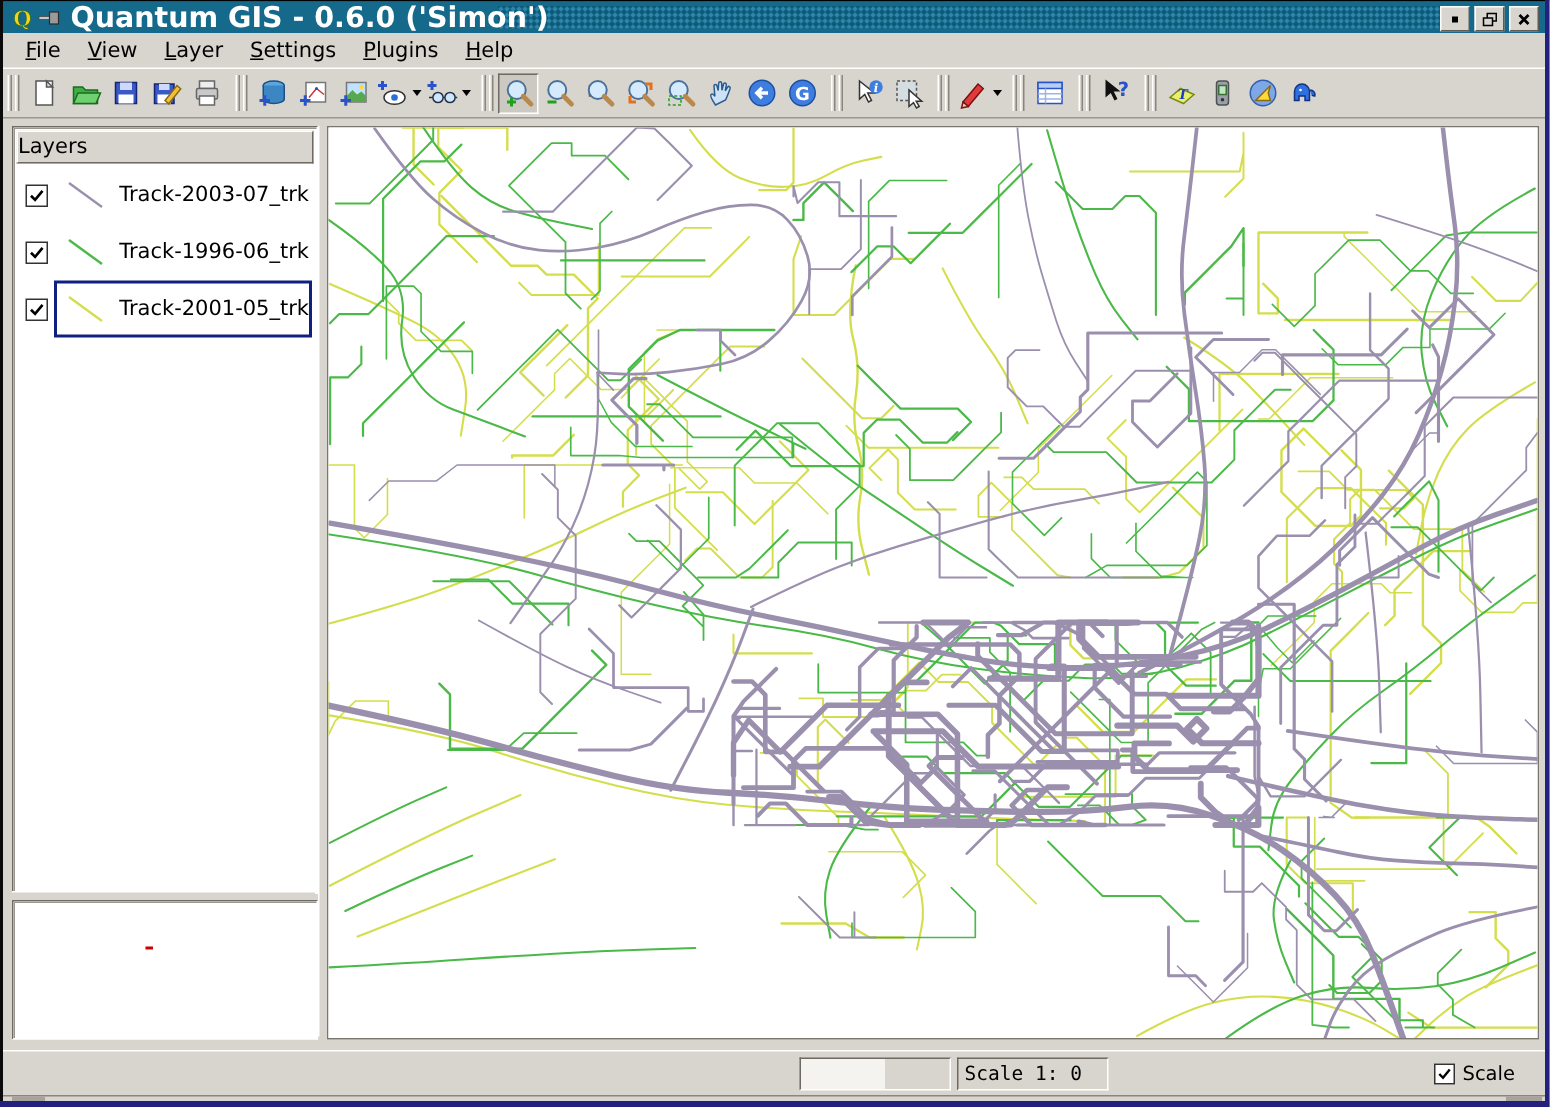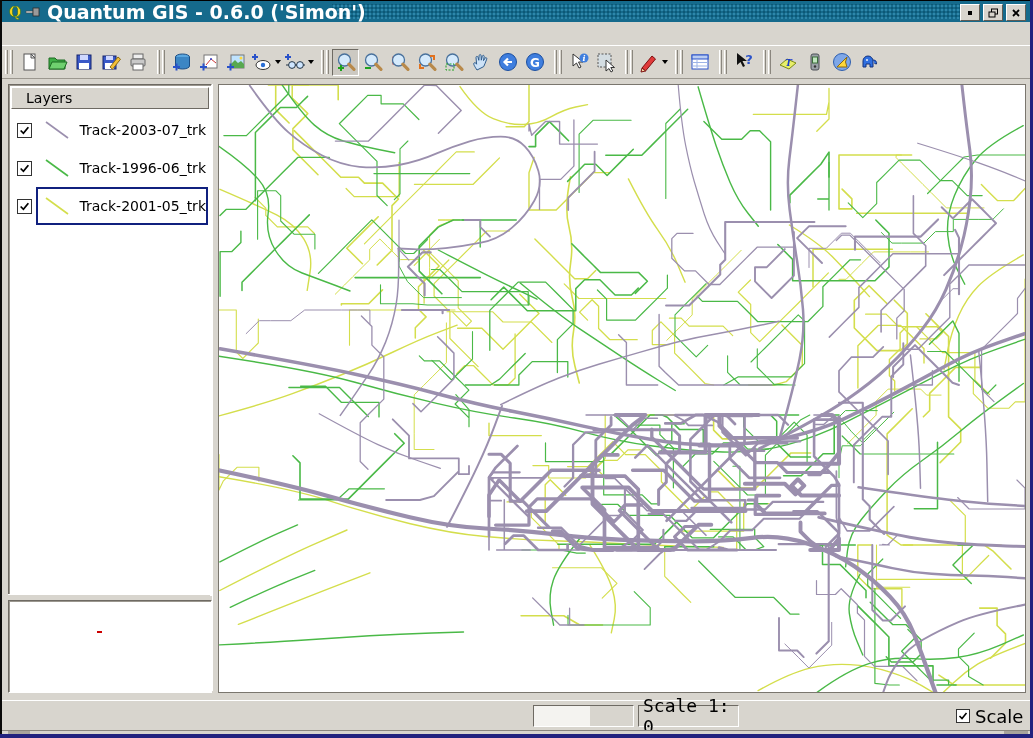--- a/index.html
+++ b/index.html
@@ -39,21 +39,21 @@
         border:1px solid transparent;box-sizing:border-box;}
   .tbtn.pressed{border-color:#6e6a63 #fff #fff #6e6a63;background:#ccc9c2;}
   .tbtn svg{display:block;}
   .dd{width:0;height:0;border-left:3px solid transparent;border-right:3px solid transparent;border-top:4px solid #000;margin-left:3px;}
 
   
   .sunkbox{background:#fff;border:1px solid;border-color:#6e6a63 #fff #fff #6e6a63;box-shadow:inset 1px 1px 0 #9b978f;}
   #layers-box{position:absolute;left:8px;top:84px;width:202px;height:510px;}
   #layers-header{position:absolute;left:2px;top:2px;right:2px;height:22px;background:#d8d5ce;
                  border:1px solid;border-color:#fff #6e6a63 #6e6a63 #fff;display:flex;align-items:center;
-                 padding-left:14px;font-size:14px;box-sizing:border-box;}
+                 padding-left:0;font-size:14px;box-sizing:border-box;}
   #layers-list{position:absolute;left:2px;top:26px;right:2px;bottom:2px;background:#fff;overflow:hidden;}
   .layer-row{display:flex;align-items:center;height:38px;}
   .cb{width:13px;height:13px;background:#fff;border:1px solid #333;margin-left:6px;flex:0 0 auto;
       display:flex;align-items:center;justify-content:center;}
   .layer-body{display:flex;align-items:center;flex:1;height:34px;border:2px solid transparent;margin-left:4px;margin-right:1px;justify-content:space-between;}
   .layer-row.selected .layer-body{border-color:#10207e;}
   .layer-sym{width:30px;height:26px;margin-left:4px;flex:0 0 auto;}
   .layer-label{font-size:14px;margin-left:4px;white-space:nowrap;}
 
   #hsplit{position:absolute;left:8px;top:594px;width:202px;height:6px;background:#d8d5ce;
@@ -64,21 +64,21 @@
   #vsplit{position:absolute;left:212px;top:84px;width:6px;height:607px;background:#d8d5ce;
           border-left:1px solid #fff;border-right:1px solid #8a867e;}
 
   #map{position:absolute;left:218px;top:84px;width:806px;height:607px;background:#fff;
        border:1px solid #7a766e;box-sizing:content-box;}
   #map svg{display:block;}
 
   
   #statusbar{position:absolute;left:2px;top:700px;width:1028px;height:30px;border-top:1px solid #fff;}
   .sitem{position:absolute;top:4px;height:22px;box-sizing:border-box;border:1px solid;border-color:#6e6a63 #fff #fff #6e6a63;
-         display:flex;align-items:center;font-family:"DejaVu Sans Mono","Liberation Mono",monospace;font-size:18px;padding:0 4px;}
+         display:flex;align-items:center;font-family:"DejaVu Sans Mono","Liberation Mono",monospace;font-size:13px;padding:0 4px;}
   #progress{left:531px;width:101px;background:linear-gradient(to right,#f4f3f0 0 56px,#d8d5ce 56px);}
   #scalebox{left:636px;width:101px;}
   #coordsbox{left:740px;width:206px;}
   #renderbox{left:949px;width:77px;border-color:transparent;font-family:"DejaVu Sans","Liberation Sans",sans-serif;}
   #renderbox .cb{margin-left:0;margin-right:5px;width:12px;height:12px;}
   #bottstrip{position:absolute;left:2px;top:730px;width:1028px;height:4px;background:#d8d5ce;border-top:1px solid #8a867e;}
   #bottstrip .grip{position:absolute;top:0;height:4px;background:#a8a49c;}
 </style>
 </head>
 <body>
@@ -112,20 +112,28 @@
         </svg>
       </div>
       <div class="win-btn">
         <svg width="10" height="10" viewBox="0 0 10 10">
             <path d="M2 2 L8 8 M8 2 L2 8" stroke="#000" stroke-width="1.8"></path>
           </svg>
       </div>
     </div>
   </div>
 
+  <div id="menubar">
+      <span class="menu-item"><u>F</u>ile</span>
+      <span class="menu-item"><u>V</u>iew</span>
+      <span class="menu-item"><u>L</u>ayer</span>
+      <span class="menu-item"><u>S</u>ettings</span>
+      <span class="menu-item"><u>P</u>lugins</span>
+      <span class="menu-item"><u>H</u>elp</span>
+    </div>
 
   <div id="toolbar">
       <div class="tgroup">
         <div class="handle">
           <i></i>
           <i></i>
         </div>
         <div class="tbtn">
           <svg width="22" height="22" viewBox="0 0 22 22">
             <rect x="5" y="3" width="11" height="16" fill="#fff" stroke="#555"></rect>

